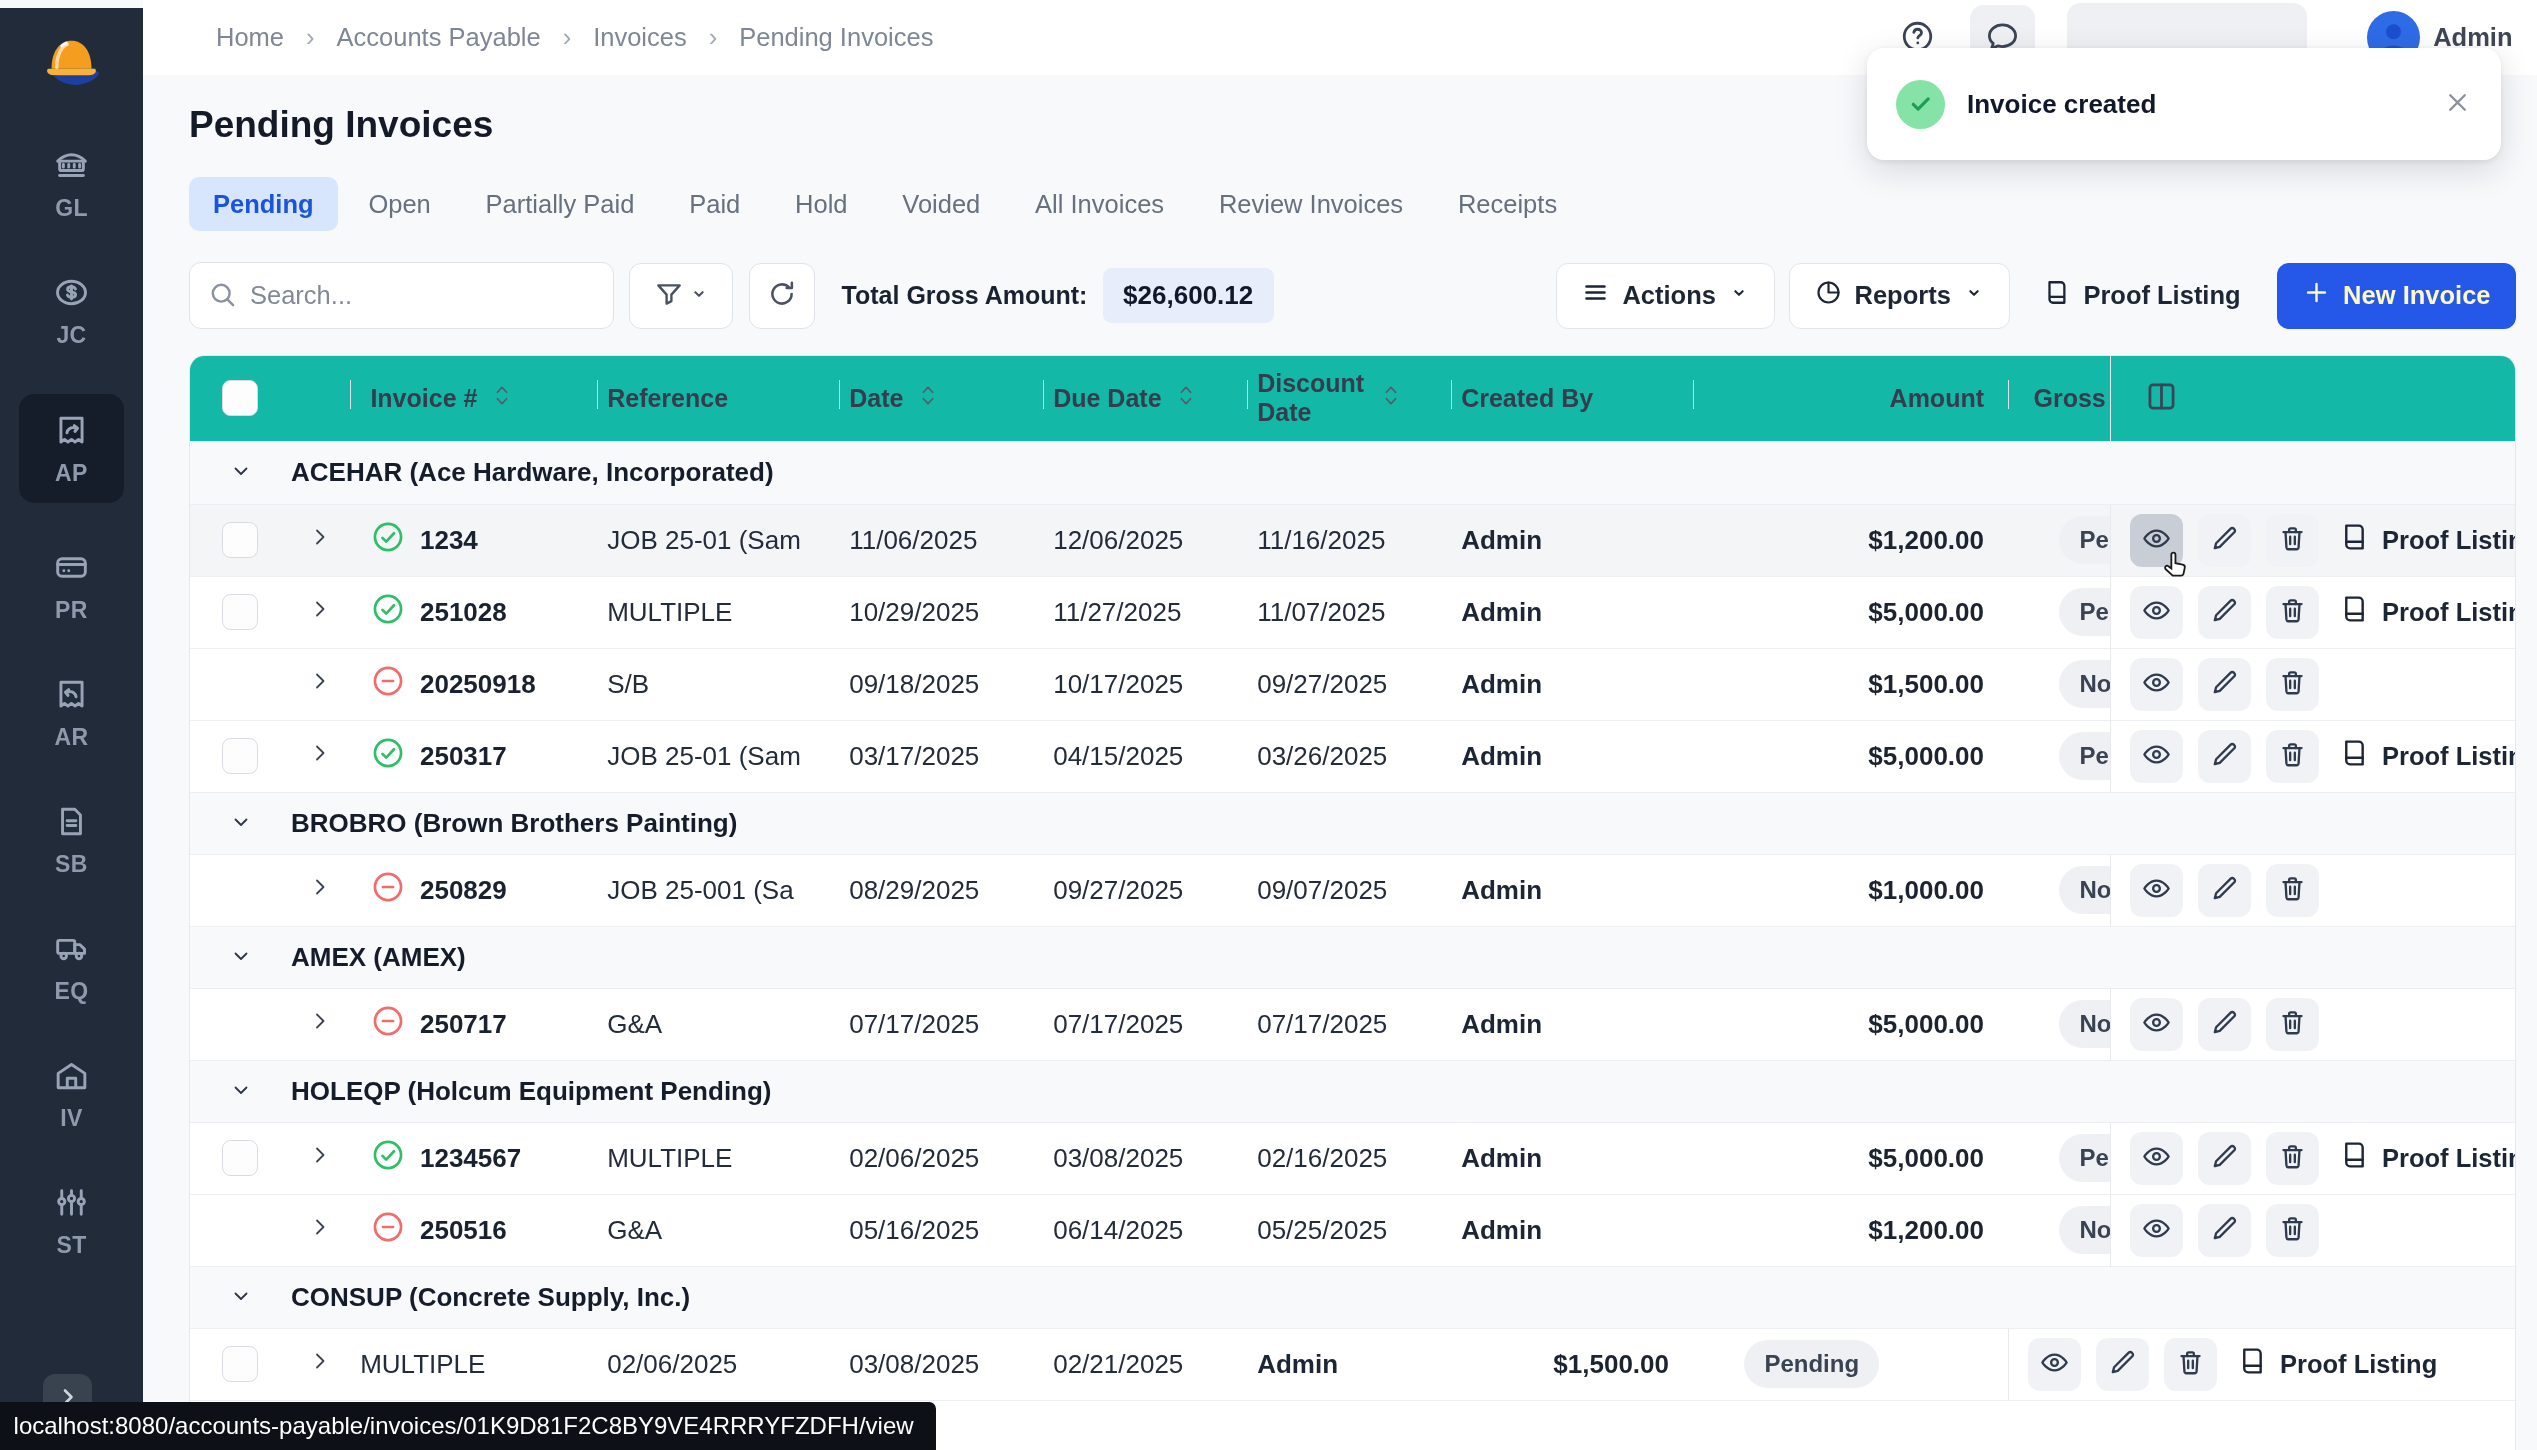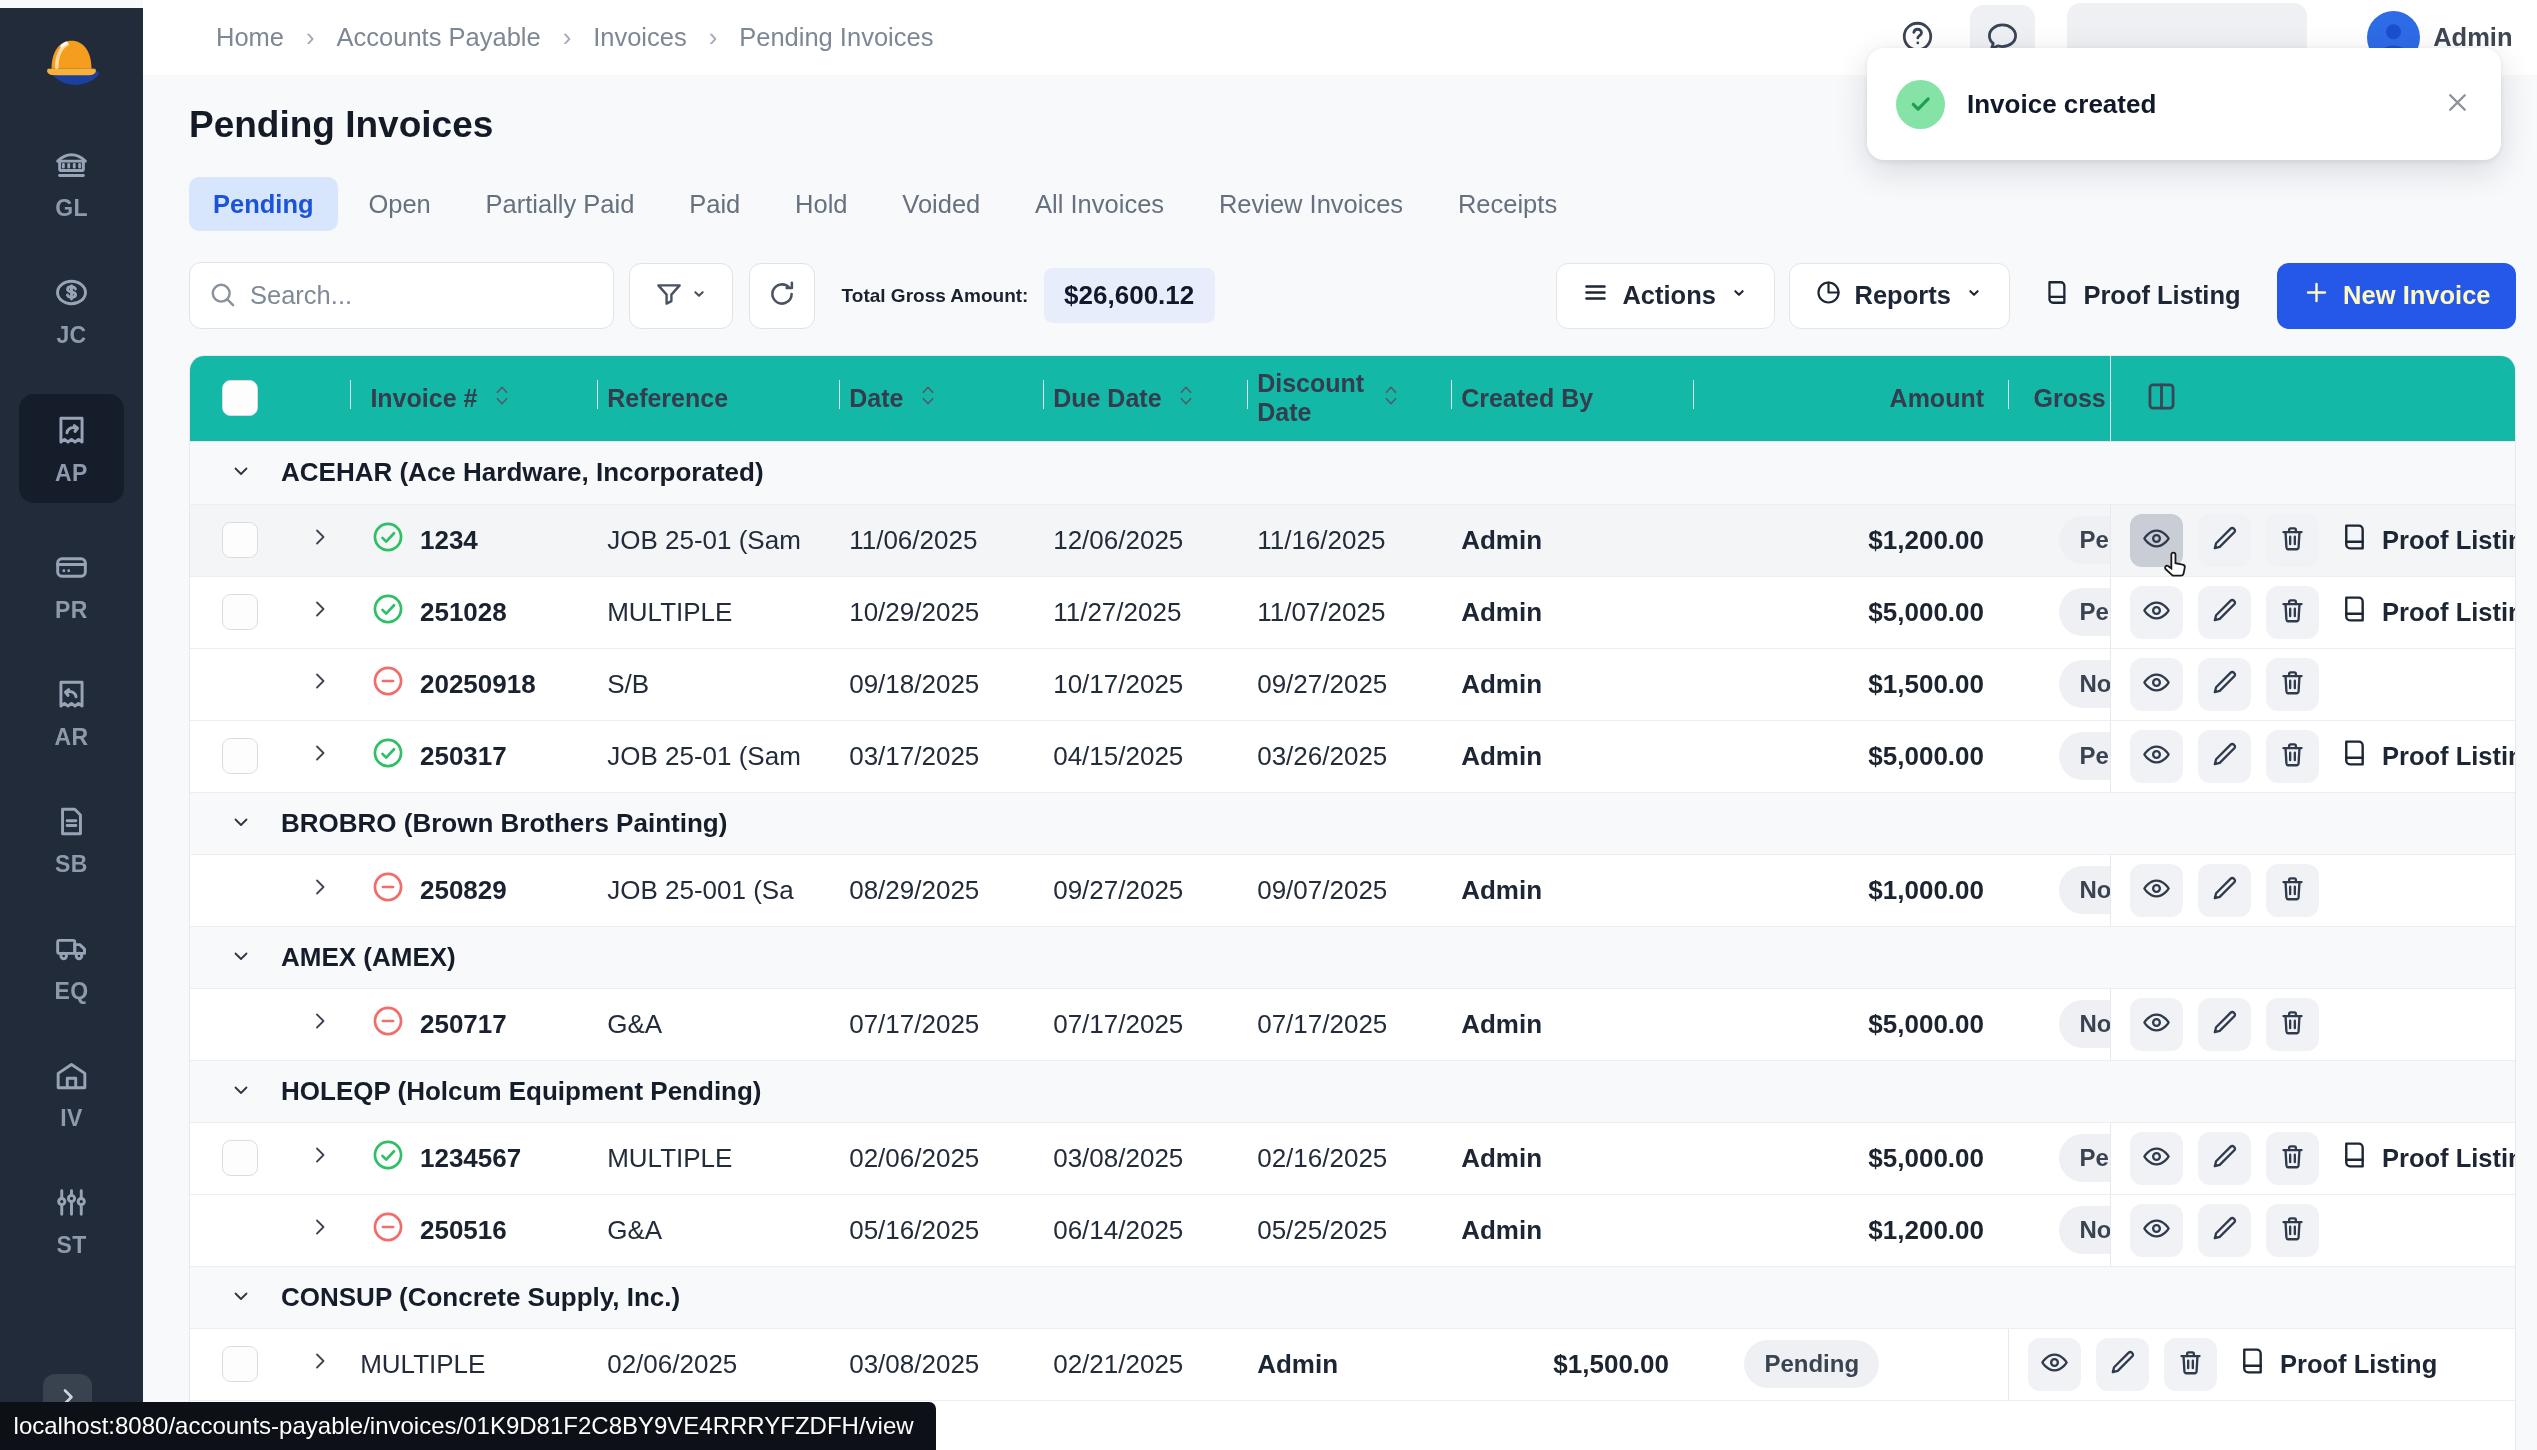--- a/index.html
+++ b/index.html
@@ -52,21 +52,21 @@
   .search-box .ic svg { width:31px; height:31px; color:#8a929f; }
   .search-input { border:none; outline:none; font-size:25.5px; margin-left:12px; width:100%; color:#1f2735;
     font-family:"Liberation Sans", sans-serif; background:transparent; }
   .search-input::placeholder { color:#808a97; }
   .sqbtn { height:66px; background:#fff; border:1.7px solid #dfe3e9; border-radius:12px; color:#4a5260;
     display:flex; align-items:center; justify-content:center; cursor:pointer; margin-left:15.3px; }
   .sqbtn svg { width:32px; height:32px; }
   .filter-btn { width:104px; gap:3.4px; }
   .filter-btn .chev svg { width:22px; height:22px; }
   .refresh-btn { width:66px; }
-  .total-label { font-size:19px; font-weight:600; color:#1a2230; margin-left:27px; white-space:nowrap; }
+  .total-label { font-size:25px; font-weight:600; color:#1a2230; margin-left:27px; white-space:nowrap; }
   .total-pill { margin-left:15.3px; background:#e8edfb; border-radius:8.5px; padding:12px 20.4px; font-size:26px;
     font-weight:700; color:#10182a; white-space:nowrap; }
   .tb-spacer { flex:1; }
   .wbtn { height:66px; background:#fff; border:1.7px solid #e2e5ea; border-radius:12px; display:flex; align-items:center;
     justify-content:center; gap:12px; font-size:25.5px; font-weight:600; color:#1d2634; cursor:pointer; padding:0 24px;
     margin-left:13.6px; white-space:nowrap; }
   .wbtn svg { width:29px; height:29px; }
   .wbtn .chev svg { width:22px; height:22px; }
   .ghost-btn { border:none; background:transparent; margin-left:8.5px; }
   .primary-btn { background:#2557e8; border:none; color:#fef9c3; margin-left:12px; padding:0 25.5px; }
@@ -83,21 +83,21 @@
   .hcell.c3,.hcell.c4,.hcell.c5,.hcell.c6,.hcell.c7 { padding-left:10.2px; gap:13.6px; }
   .hcell.c6 .hlabel { white-space:normal; width:109px; line-height:1.15; }
   .hlabel { white-space:nowrap; cursor:pointer; }
   .hcell.c8 { justify-content:flex-end; padding-right:24px; }
   .hcell.c9 { padding-left:25.5px; overflow:hidden; white-space:nowrap; }
   .hcell.c10 { border-left:0.9px solid #e3e6ea; padding-left:32px; }
   .sort svg { width:22px; height:29px; color:#525c6b; }
   .colbtn { border:none; background:transparent; color:#3a4556; cursor:pointer; display:flex; }
   .colbtn svg { width:37px; height:37px; }
 
-  .group-row { height:62px; background:#f8f9fb; display:flex; align-items:center; padding-left:39px; gap:28px; cursor:pointer; }
+  .group-row { height:62px; background:#f8f9fb; display:flex; align-items:center; padding-left:39px; gap:38px; cursor:pointer; }
   .group-row .ic svg { width:24px; height:24px; color:#2c3645; }
   .group-name { font-size:26px; font-weight:700; color:#151d2a; }
 
   .trow { height:72px; background:#fff; }
   .trow.hover { background:#f4f5f7; }
   .tbody > div + div { border-top:0.9px solid #eceef2; }
   .cell { display:flex; align-items:center; font-size:26px; color:#232c3a; min-width:0; }
   .cell.c0 { justify-content:center; }
   .cell.c1 { justify-content:center; }
   .cell.c1 .ic { cursor:pointer; color:#3c4452; }

